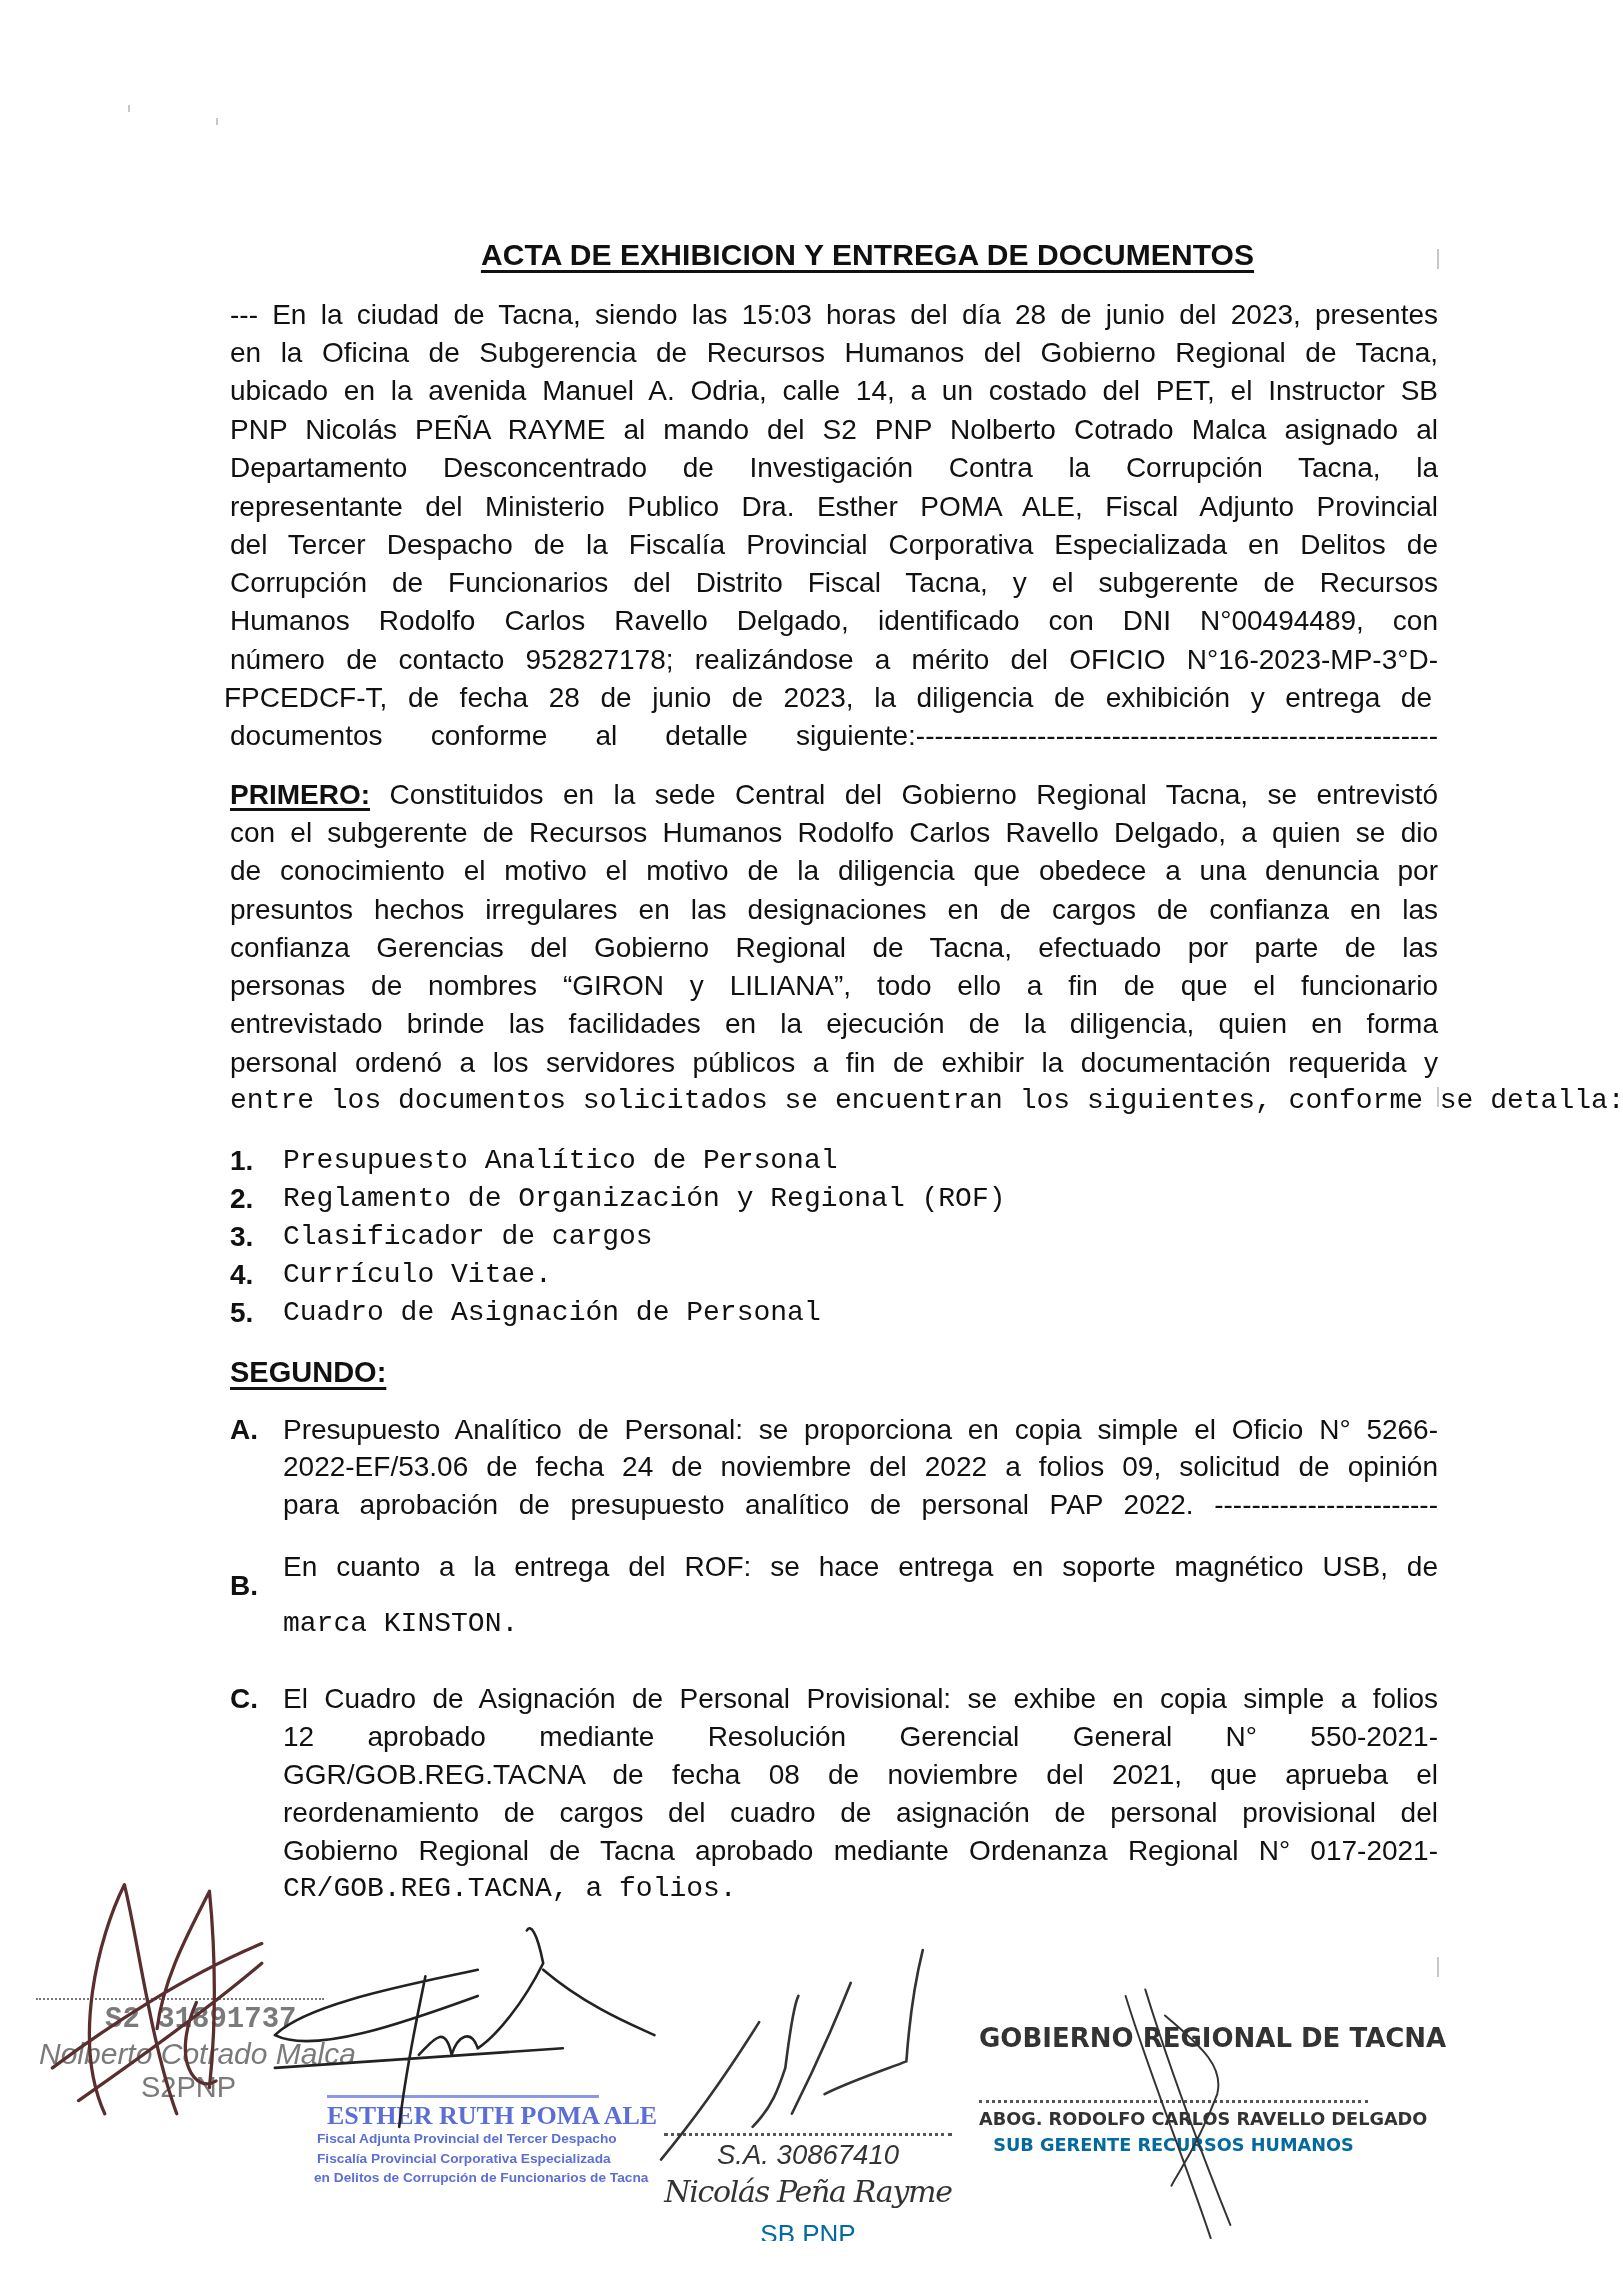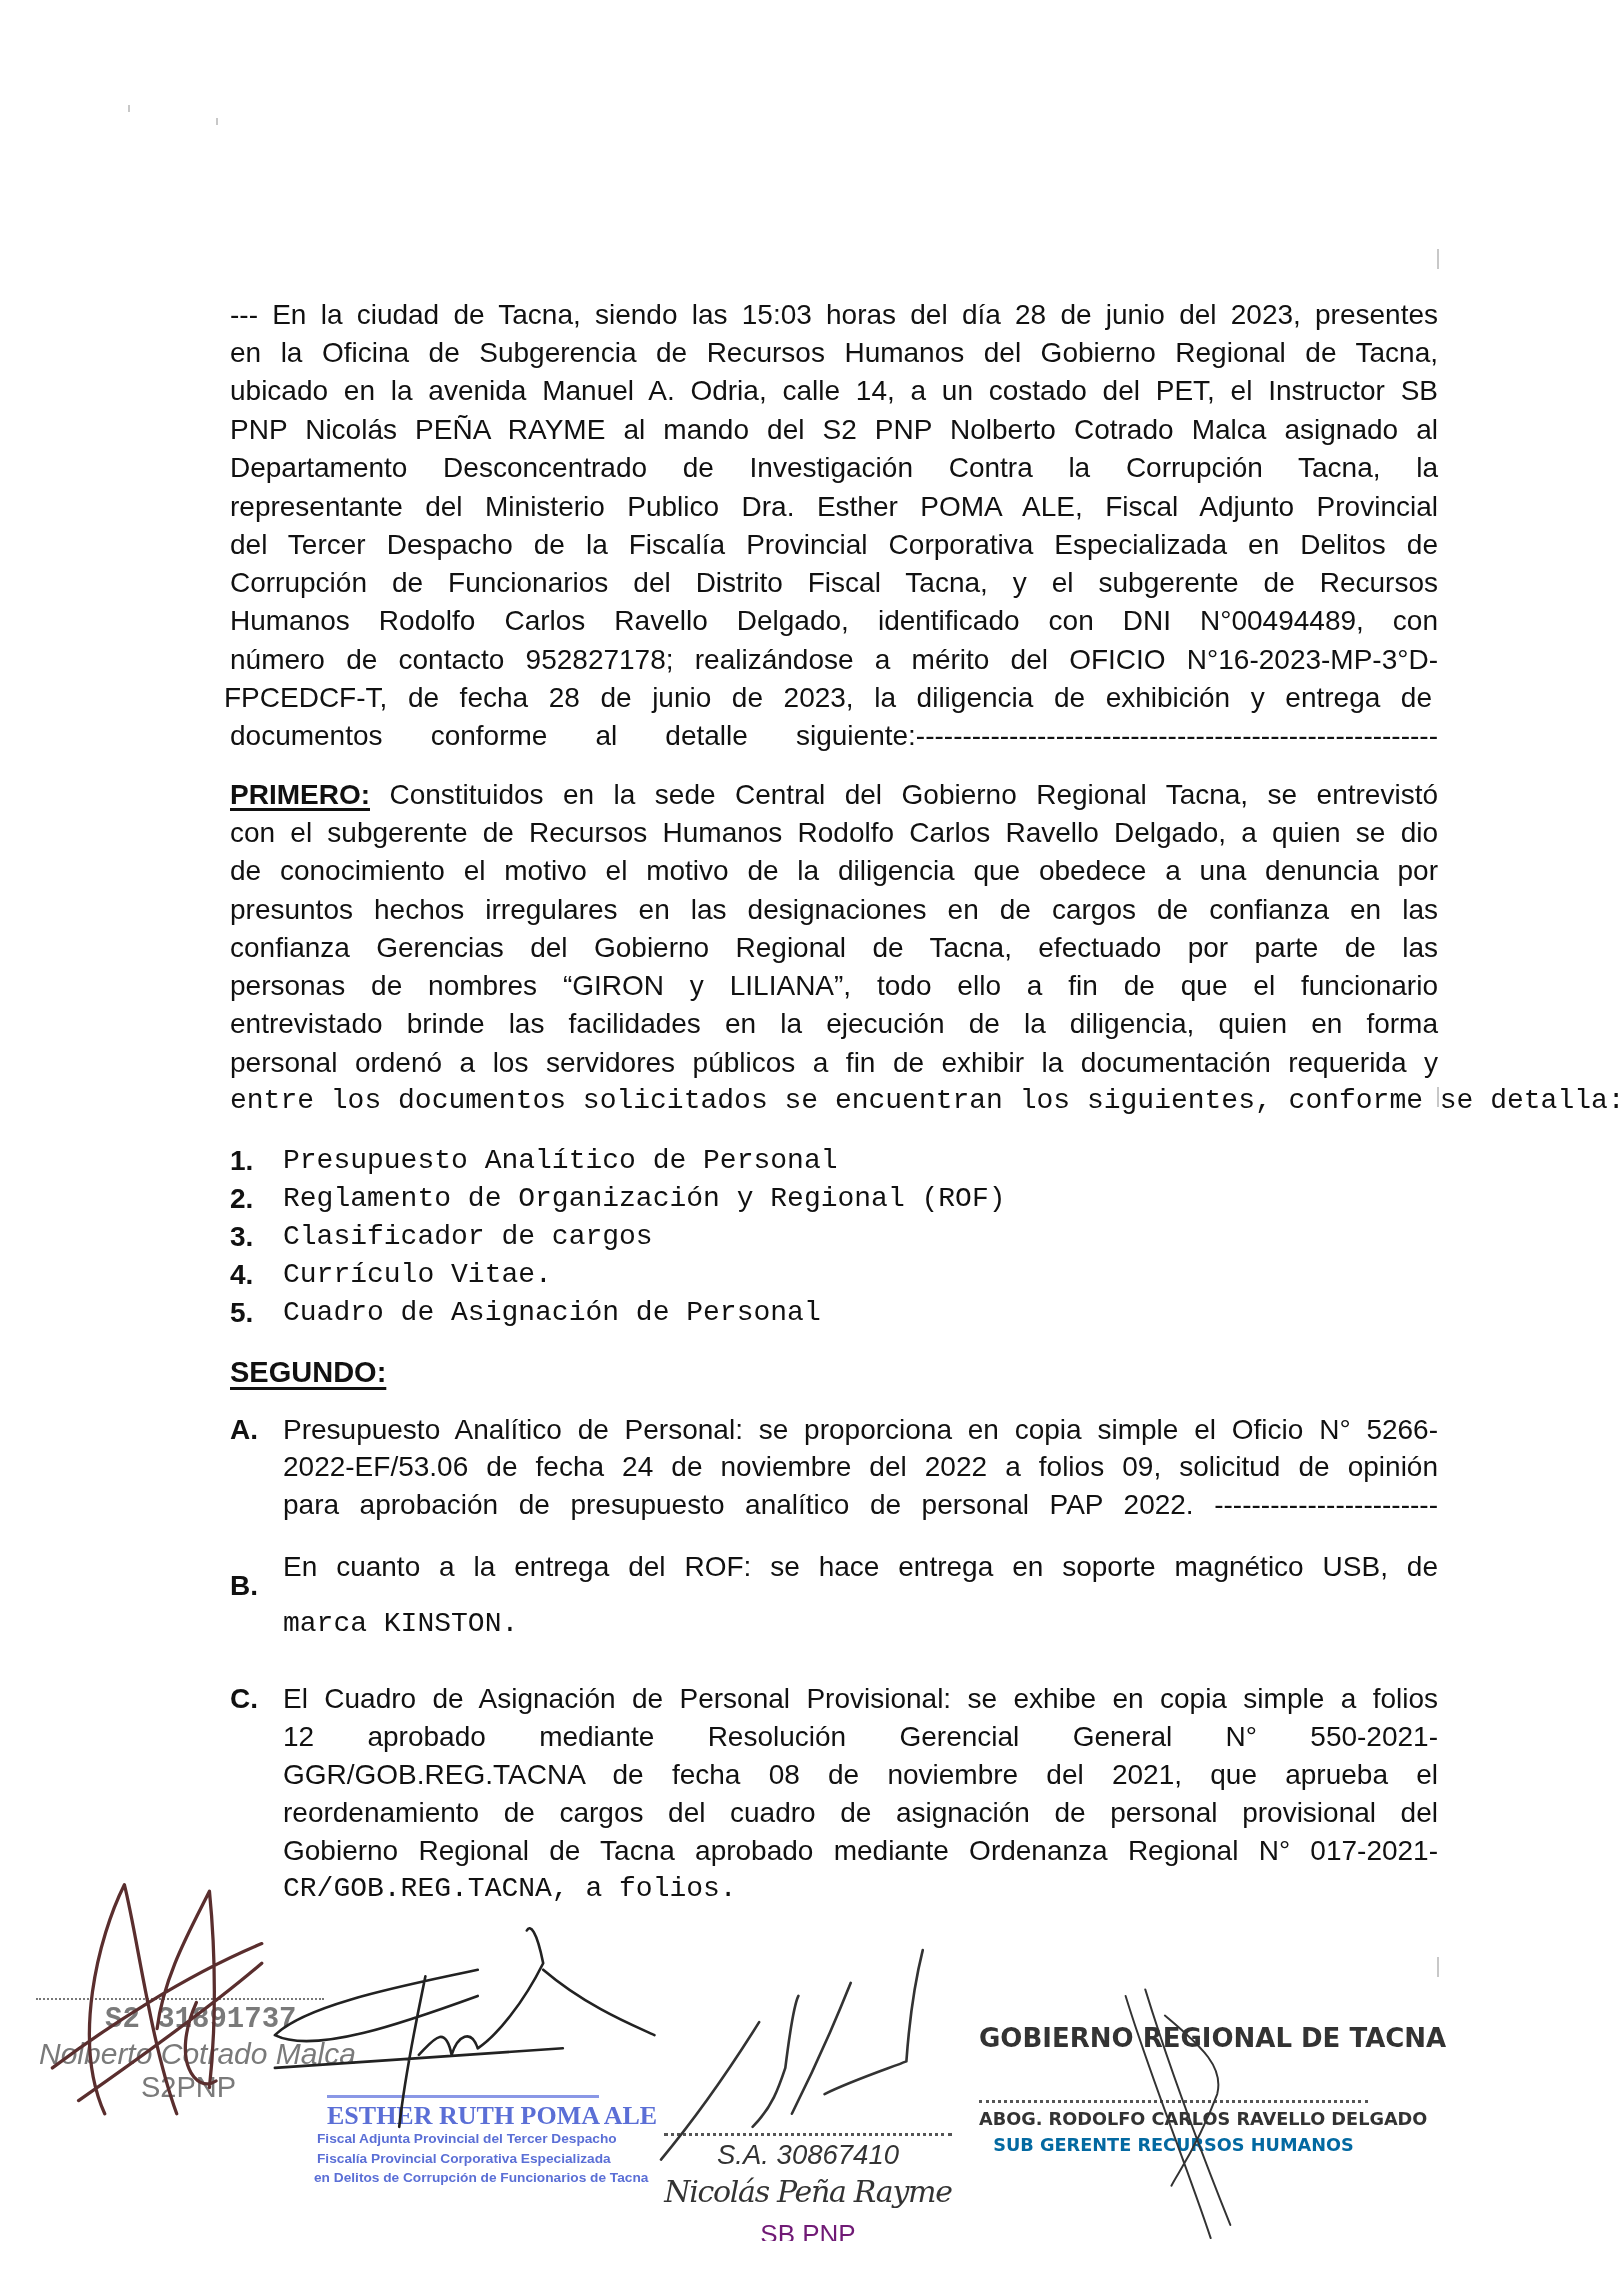--- a/index.html
+++ b/index.html
@@ -22,20 +22,21 @@
   .stamp-blue { color:#5b6fd6; font-weight:bold; }
   .dotline { position:absolute; height:0; border-top:3.3px dotted #555; }
   svg.strokes { position:absolute; left:0; top:0; width:1623px; height:2295px; pointer-events:none; }
   .speck { position:absolute; background:#c8c8c8; width:2px; height:6.5px; }
 </style>
 </head>
 <body>
 
 <div class="page">
 
+  <div class="title">ACTA DE EXHIBICION Y ENTREGA DE DOCUMENTOS</div>
 
   <div>
     <div class="line" style="left:230px;top:298px;width:1208px">--- En la ciudad de Tacna, siendo las 15:03 horas del día 28 de junio del 2023, presentes</div>
     <div class="line" style="left:230px;top:336px;width:1208px">en la Oficina de Subgerencia de Recursos Humanos del Gobierno Regional de Tacna,</div>
     <div class="line" style="left:230px;top:374px;width:1208px">ubicado en la avenida Manuel A. Odria, calle 14, a un costado del PET, el Instructor SB</div>
     <div class="line" style="left:230px;top:413px;width:1208px">PNP Nicolás PEÑA RAYME al mando del S2 PNP Nolberto Cotrado Malca asignado al</div>
     <div class="line" style="left:230px;top:451px;width:1208px">Departamento Desconcentrado de Investigación Contra la Corrupción Tacna, la</div>
     <div class="line" style="left:230px;top:490px;width:1208px">representante del Ministerio Publico  Dra. Esther POMA ALE, Fiscal Adjunto Provincial</div>
     <div class="line" style="left:230px;top:528px;width:1208px">del Tercer Despacho de la Fiscalía Provincial Corporativa Especializada en Delitos de</div>
     <div class="line" style="left:230px;top:566px;width:1208px">Corrupción de Funcionarios del Distrito Fiscal Tacna, y el subgerente de Recursos</div>
@@ -117,21 +118,21 @@
     <div class="sig-text stamp-blue" style="left:327px;top:2101px;width:272px;text-align:center;font-family:'Liberation Serif', serif;font-size:26px;">ESTHER RUTH POMA ALE</div>
     <div class="sig-text stamp-blue" style="left:317px;top:2131px;width:281px;text-align:center;font-size:13.7px;">Fiscal Adjunta Provincial del Tercer Despacho</div>
     <div class="sig-text stamp-blue" style="left:317px;top:2151px;width:281px;text-align:center;font-size:13.7px;">Fiscalía Provincial Corporativa Especializada</div>
     <div class="sig-text stamp-blue" style="left:314px;top:2170px;width:288px;text-align:center;font-size:13.7px;">en Delitos de Corrupción de Funcionarios de Tacna</div>
   </div>
 
   <div>
     <div class="dotline" style="left:664px;top:2133px;width:288px"></div>
     <div class="sig-text" style="left:664px;top:2139px;width:288px;text-align:center;font-style:italic;font-size:27.5px;color:#333">S.A. 30867410</div>
     <div class="sig-text" style="left:664px;top:2174px;width:288px;text-align:center;font-family:'DejaVu Serif', serif;font-style:italic;font-size:30px;color:#333;letter-spacing:-1.3px">Nicolás Peña Rayme</div>
-    <div class="sig-text" style="left:664px;top:2219px;width:288px;height:22px;overflow:hidden;text-align:center;font-size:26px;color:#701a75">SB PNP</div>
+    <div class="sig-text" style="left:664px;top:2219px;width:288px;height:22px;overflow:hidden;text-align:center;font-size:26px;color:#0369a1">SB PNP</div>
   </div>
 
   <div>
     <div class="sig-text" style="left:979px;top:2023px;font-family:'DejaVu Sans', sans-serif;font-weight:bold;font-size:26px;color:#333">GOBIERNO REGIONAL DE TACNA</div>
     <div class="dotline" style="left:979px;top:2100px;width:389px"></div>
     <div class="sig-text" style="left:979px;top:2109px;width:389px;text-align:center;font-family:'DejaVu Sans', sans-serif;font-weight:bold;font-size:17.7px;color:#333">ABOG. RODOLFO CARLOS RAVELLO DELGADO</div>
     <div class="sig-text" style="left:979px;top:2135px;width:389px;text-align:center;font-family:'DejaVu Sans', sans-serif;font-weight:bold;font-size:17.7px;color:#0369a1">SUB GERENTE RECURSOS HUMANOS</div>
   </div>
 
   <svg class="strokes" viewBox="0 0 2480 3507">

